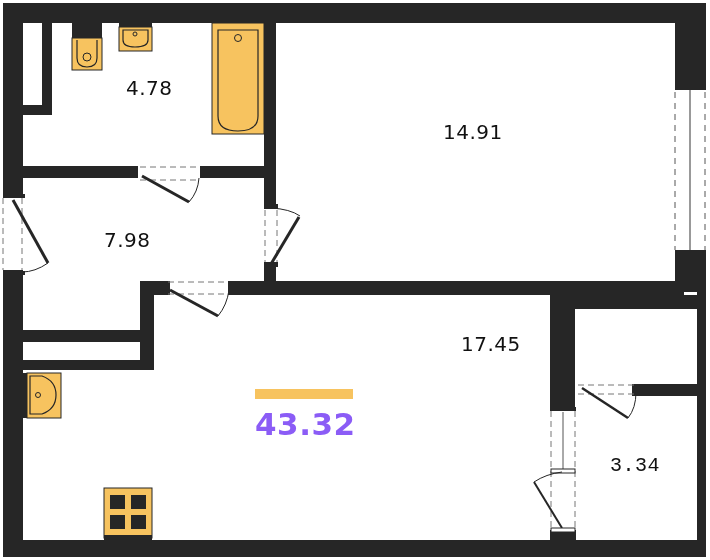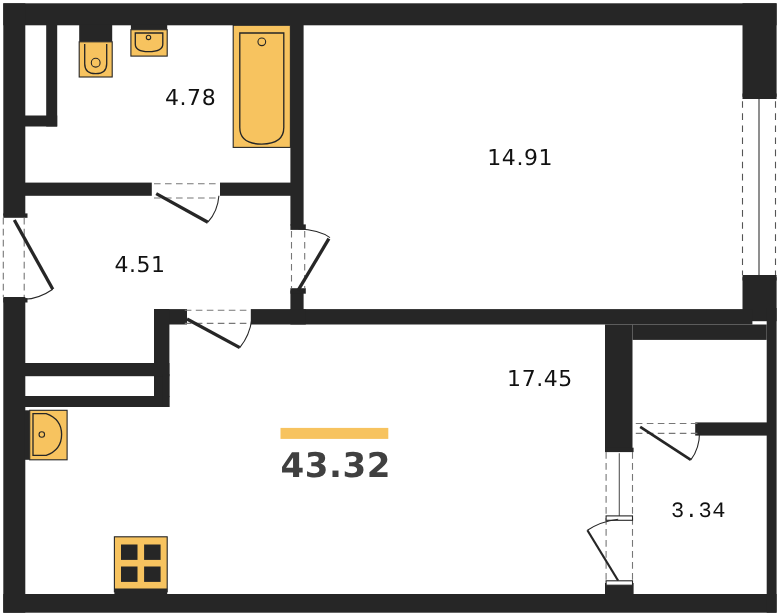--- a/index.html
+++ b/index.html
@@ -1,20 +1,20 @@
 <!DOCTYPE html>
 <html><head>
 <meta charset="utf-8">
 <style>
   html, body { margin:0; padding:0; background:#ffffff; }
   body { width:710px; height:560px; position:relative; overflow:hidden; font-family:"DejaVu Sans", sans-serif; }
   .plan { position:absolute; left:0; top:0; width:710px; height:560px; }
   .lbl { position:absolute; font-size:20px; color:#111; letter-spacing:0.5px; }
   .total-bar { position:absolute; left:255px; top:389px; width:98px; height:10px; }
-  .total { position:absolute; left:255px; top:406px; font-size:31px; font-weight:bold; color:#404040; letter-spacing:0.5px; }
+  .total { position:absolute; left:255px; top:406px; font-size:31px; font-weight:bold; color:#8b5cf6; letter-spacing:0.5px; }
 </style>
 </head>
 <body>
 
 <svg class="plan" width="710" height="560" viewBox="0 0 710 560">
   <g fill="#262626">
 
     <rect x="3" y="3" width="703" height="20"></rect>
     <rect x="3" y="3" width="20" height="193"></rect>
     <rect x="3" y="270" width="20" height="287"></rect>
@@ -126,20 +126,20 @@
   <g>
     <rect x="104" y="488" width="48" height="50" fill="#F7C35F" stroke="#262626" stroke-width="1"></rect>
     <rect x="110" y="495" width="15" height="14" fill="#262626"></rect>
     <rect x="131" y="495" width="15" height="14" fill="#262626"></rect>
     <rect x="110" y="515" width="15" height="14" fill="#262626"></rect>
     <rect x="131" y="515" width="15" height="14" fill="#262626"></rect>
     <rect x="104" y="535" width="48" height="5" fill="#262626"></rect>
   </g>
 </svg>
 
-<div class="lbl" style="left:126px;top:76px;margin-left:24px;">4.78</div>
-<div class="lbl" style="left:443px;top:131px;">14.91</div>
-<div class="lbl" style="left:104px;top:228px;">4.51</div>
+<div class="lbl" style="left:126px;top:76px;">4.78</div>
+<div class="lbl" style="left:443px;top:120px;">14.91</div>
+<div class="lbl" style="left:104px;top:228px;">7.98</div>
 <div class="lbl" style="left:461px;top:332px;">17.45</div>
 <div class="lbl" style="left:610px;top:454px;font-family:Liberation Mono, monospace;">3.34</div>
 
 <div class="total-bar" style="background:#F7C35F;"></div>
 <div class="total">43.32</div>
 
 </body></html>

